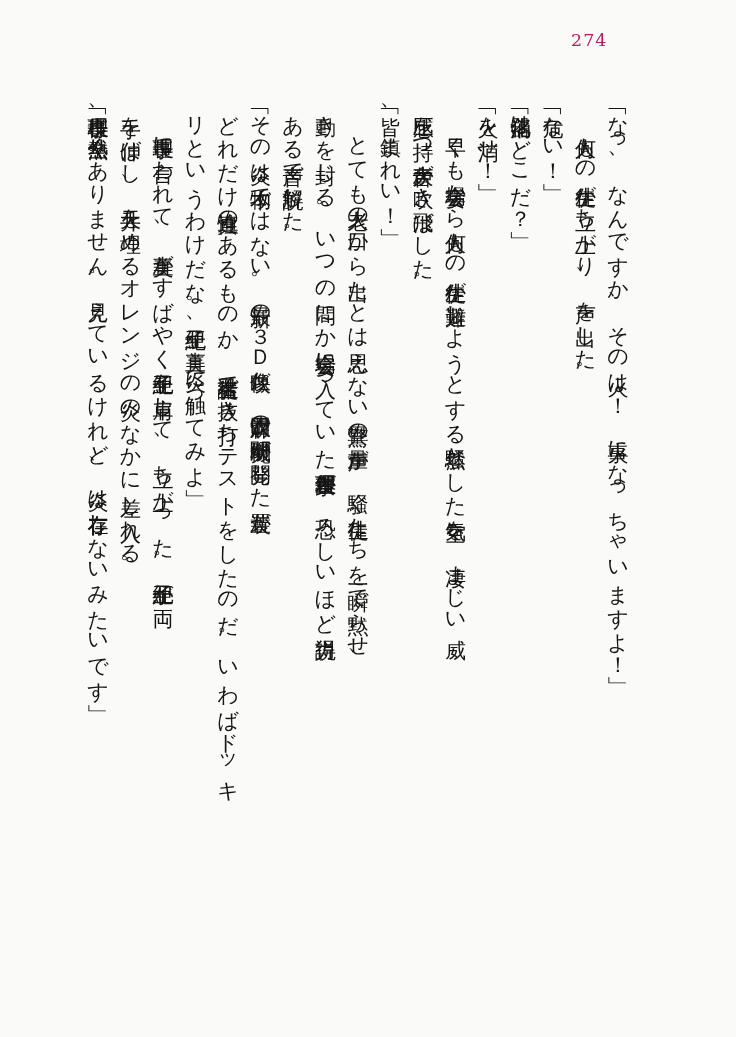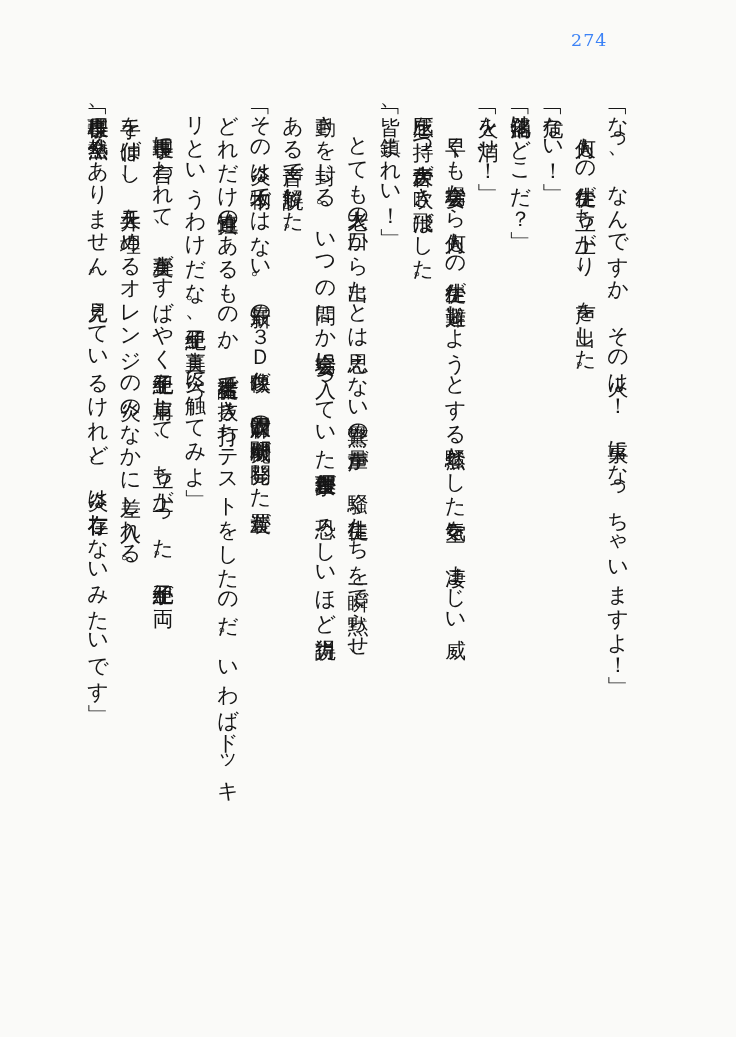--- a/index.html
+++ b/index.html
@@ -19,21 +19,21 @@
     height: 1037px;
     background: #fafaf8;
     color: #1a1a1a;
   }
   .page-number {
     position: absolute;
     top: 30px;
     left: 571px;
     font-size: 17.5px;
     letter-spacing: 1px;
-    color: #3b82f6;
+    color: #be185d;
   }
   .text-block {
     position: absolute;
     top: 101px;
     right: 102px;
     height: 822px;
     writing-mode: vertical-rl;
     text-orientation: upright;
     font-size: 21px;
     color: #161616;

